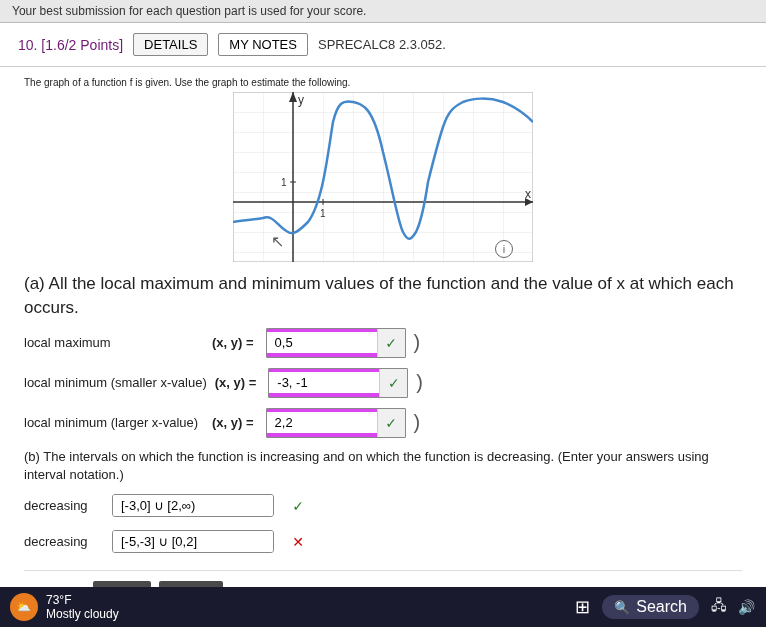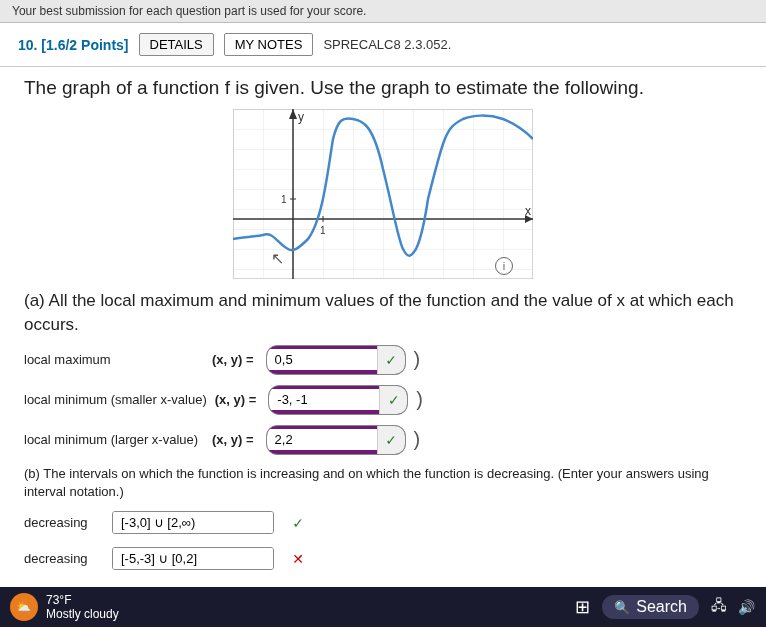--- a/index.html
+++ b/index.html
@@ -30,22 +30,22 @@
       display: flex;
       align-items: center;
       padding: 10px 18px;
       border-bottom: 1px solid #ccc;
       background: #fff;
       gap: 10px;
     }
 
     .question-number {
       font-size: 14px;
-      font-weight: bold;
-      color: #0369a1;
+      font-weight: normal;
+      color: #701a75;
       white-space: nowrap;
     }
 
     .btn-details, .btn-mynotes {
       border: 1px solid #888;
       background: #f5f5f5;
       padding: 3px 10px;
       font-size: 13px;
       cursor: pointer;
       border-radius: 2px;
@@ -60,23 +60,23 @@
       color: #333;
       font-weight: normal;
     }
 
     .question-body {
       padding: 10px 24px;
       background: #fff;
     }
 
     .question-text {
-      font-size: 19px;
-      color: #222;
-      margin-bottom: 10px;
+      font-size: 10px;
+      color: #222;
+      margin-bottom: 4px;
     }
 
     .graph-area {
       display: flex;
       justify-content: center;
       margin-bottom: 10px;
     }
 
     .graph-container {
       position: relative;
@@ -129,23 +129,23 @@
       font-size: 13px;
       color: #222;
       margin-right: 4px;
       font-weight: bold;
     }
 
     .answer-box-wrap {
       display: flex;
       align-items: center;
       border: 1px solid #888;
-      border-radius: 11px;
+      border-radius: 1px;
       overflow: hidden;
-      background: #701a75;
+      background: #d946ef;
     }
 
     .answer-input {
       border: none;
       outline: none;
       padding: 3px 8px;
       font-size: 13px;
       width: 110px;
       background: #fff;
     }

